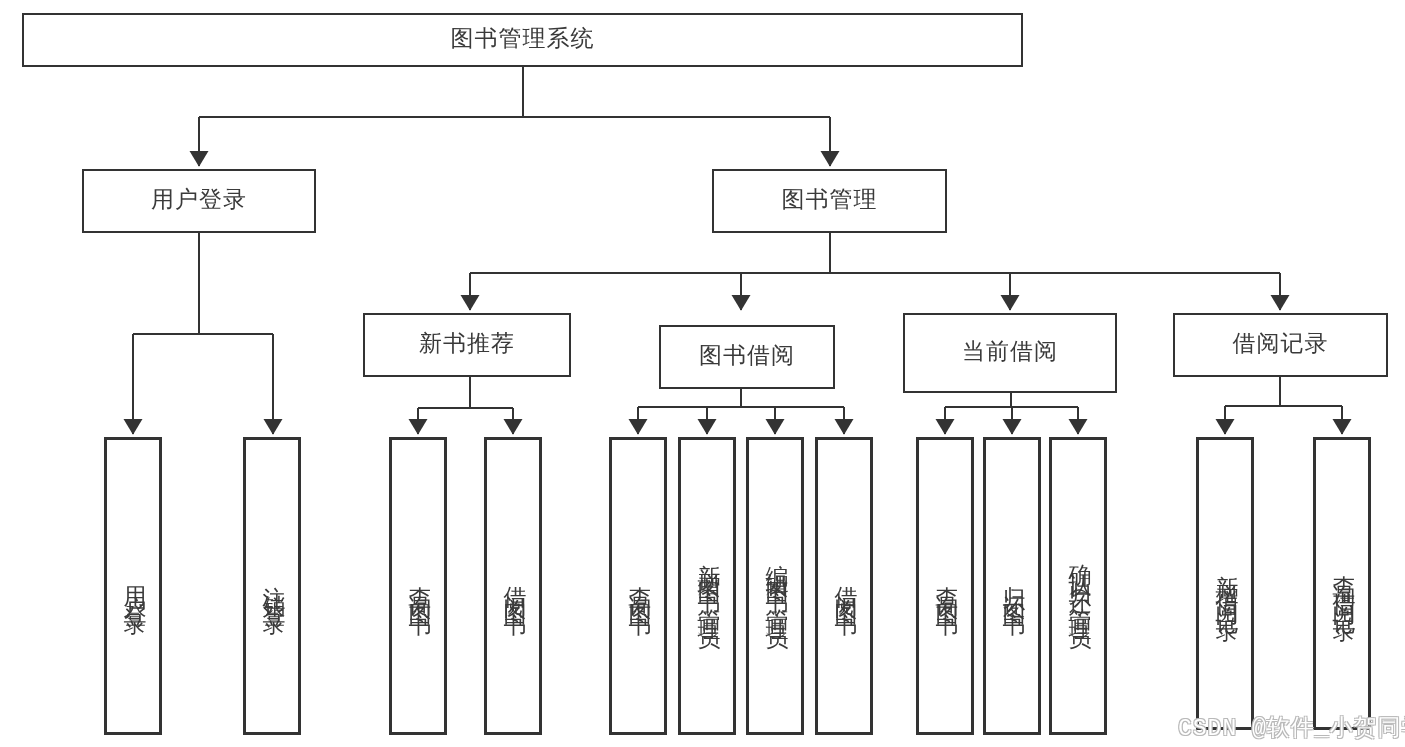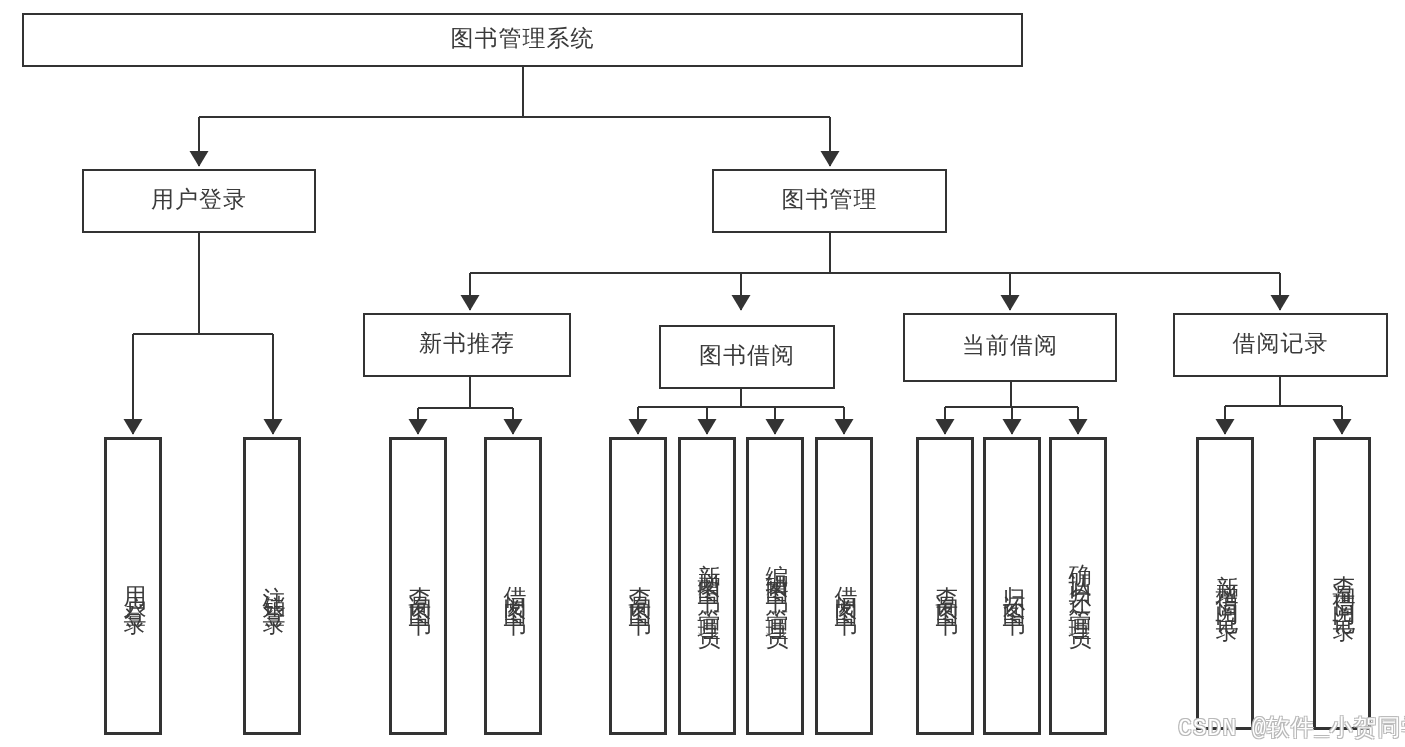--- a/index.html
+++ b/index.html
@@ -119,21 +119,21 @@
   <div class="box" style="left:712px; top:169px; width:235px; height:64px;">
     <span>图书管理</span>
   </div>
 
   <div class="box" style="left:363px; top:313px; width:208px; height:64px;text-align:right;">
     <span>新书推荐</span>
   </div>
   <div class="box" style="left:634px; top:325px; width:176px; height:64px;margin-left:25px;">
     <span>图书借阅</span>
   </div>
-  <div class="box" style="left:903px; top:313px; width:214px; height:69px;">
+  <div class="box" style="left:903px; top:313px; width:214px; height:80px;">
     <span>当前借阅</span>
   </div>
   <div class="box" style="left:1173px; top:313px; width:215px; height:64px;">
     <span>借阅记录</span>
   </div>
 
   <div class="box vbox" style="left:104px; top:437px; width:58px; height:298px;">
     <span class="vtext">用户登录</span>
   </div>
   <div class="box vbox" style="left:243px; top:437px; width:58px; height:298px;">

